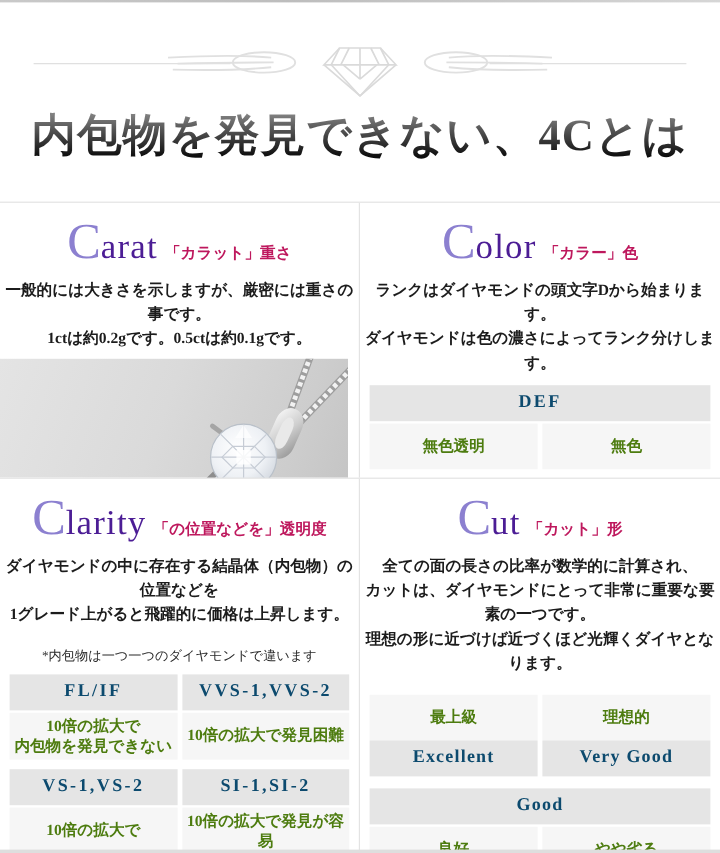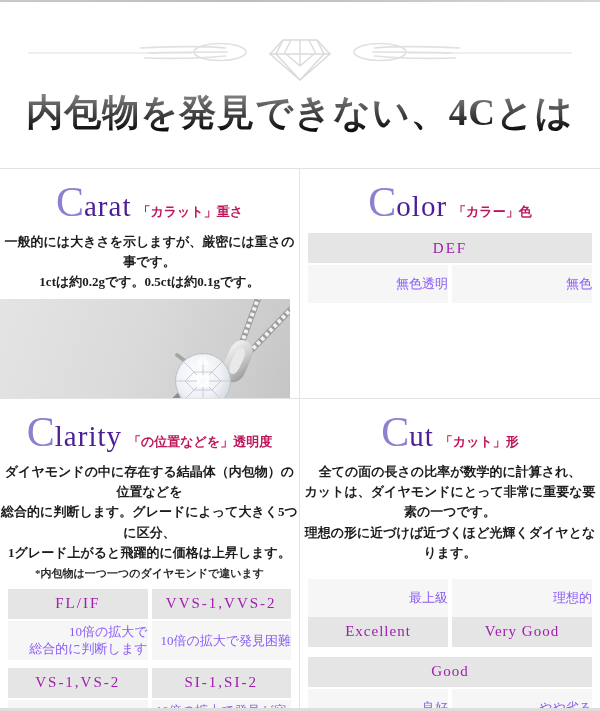--- a/index.html
+++ b/index.html
@@ -31,38 +31,38 @@
   .col.right{border-left:1px solid #e3e3e3;width:300px;}
 
   
   .sec-head{display:flex;justify-content:center;align-items:baseline;margin-top:10px;line-height:1.1;}
   .sec-head .initial{font-size:42px;color:#8c80d0;font-weight:normal;}
   .sec-head .rest{font-size:29px;color:#4c1d95;letter-spacing:1px;}
   .sec-head .sub{font-size:13px;color:#be185d;font-weight:bold;margin-left:6px;}
 
   .sec-body{margin-top:7px;text-align:center;font-size:13px;line-height:1.55;color:#1c1c1c;font-weight:bold;}
   .sec-body .bline{display:block;}
-  .sec-note{margin-top:3px;text-align:center;font-size:11px;color:#2a2a2a;font-weight:bold;}
+  .sec-note{margin-top:16px;text-align:center;font-size:11px;color:#2a2a2a;font-weight:normal;}
 
   
   .photo{
     position:relative;width:290px;height:136px;margin-top:6px;
     background:linear-gradient(110deg,#e4e4e4 0%,#dadada 45%,#cdcdcd 80%,#c3c3c3 100%);
   }
   .photo svg{position:absolute;left:0;top:0;}
 
   
   .spec-table{margin:8px 8px 0 8px;}
   .trow{display:flex;gap:4px;}
   .cell{flex:1;display:flex;flex-direction:column;justify-content:center;align-items:center;text-align:center;}
   .cell.head{
-    background:#e5e5e5;height:30px;font-size:15px;color:#a21caf;
-    letter-spacing:2px;font-weight:normal;margin-bottom:2px;
-  }
-  .cell.val{background:#f6f6f6;min-height:34px;font-size:13px;color:#8b5cf6;line-height:1.35;font-weight:normal;padding:2px 0;align-items:flex-end;}
+    background:#e5e5e5;height:30px;font-size:15px;color:#0c4a6e;
+    letter-spacing:2px;font-weight:bold;margin-bottom:2px;
+  }
+  .cell.val{background:#f6f6f6;min-height:34px;font-size:13px;color:#4d7c0f;line-height:1.35;font-weight:bold;padding:2px 0;}
   .tgap{height:8px;}
 </style>
 </head>
 <body>
 
 <div class="top-rule"></div>
 
 <div class="header">
   <svg class="ornament" width="560" height="62" viewBox="0 0 560 62">
     <g stroke="#e0e0e0" fill="none" stroke-width="1.6">
@@ -147,20 +147,24 @@
         </svg>
       </div>
     </div>
 
     <div class="col right">
       <div class="sec-head">
         <span class="initial">C</span>
           <span class="rest">olor</span>
         <span class="sub">「カラー」色</span>
       </div>
+      <div class="sec-body">
+        <span class="bline">ランクはダイヤモンドの頭文字Dから始まります。</span>
+        <span class="bline">ダイヤモンドは色の濃さによってランク分けします。</span>
+      </div>
       <div class="spec-table">
         <div class="trow">
           <div class="cell head">DEF</div>
         </div>
         <div class="trow">
           <div class="cell val">
               <span>無色透明</span>
             </div>
           <div class="cell val">
               <span>無色</span>
@@ -175,33 +179,32 @@
   <div class="grid-row r2">
 
     <div class="col">
       <div class="sec-head">
         <span class="initial">C</span>
           <span class="rest">larity</span>
         <span class="sub">「の位置などを」透明度</span>
       </div>
       <div class="sec-body">
         <span class="bline">ダイヤモンドの中に存在する結晶体（内包物）の位置などを</span>
-        <span class="bline">総合的に判断します。グレードによって大きく5つに区分、</span>
         <span class="bline">1グレード上がると飛躍的に価格は上昇します。</span>
       </div>
       <div class="sec-note">*内包物は一つ一つのダイヤモンドで違います</div>
       <div class="spec-table">
         <div class="trow">
           <div class="cell head">FL/IF</div>
           <div class="cell head">VVS-1,VVS-2</div>
         </div>
         <div class="trow">
           <div class="cell val">
               <span>10倍の拡大で</span>
-              <span>総合的に判断します</span>
+              <span>内包物を発見できない</span>
             </div>
           <div class="cell val">
               <span>10倍の拡大で発見困難</span>
               <span></span>
             </div>
         </div>
         <div class="tgap"></div>
         <div class="trow">
           <div class="cell head">VS-1,VS-2</div>
           <div class="cell head">SI-1,SI-2</div>

